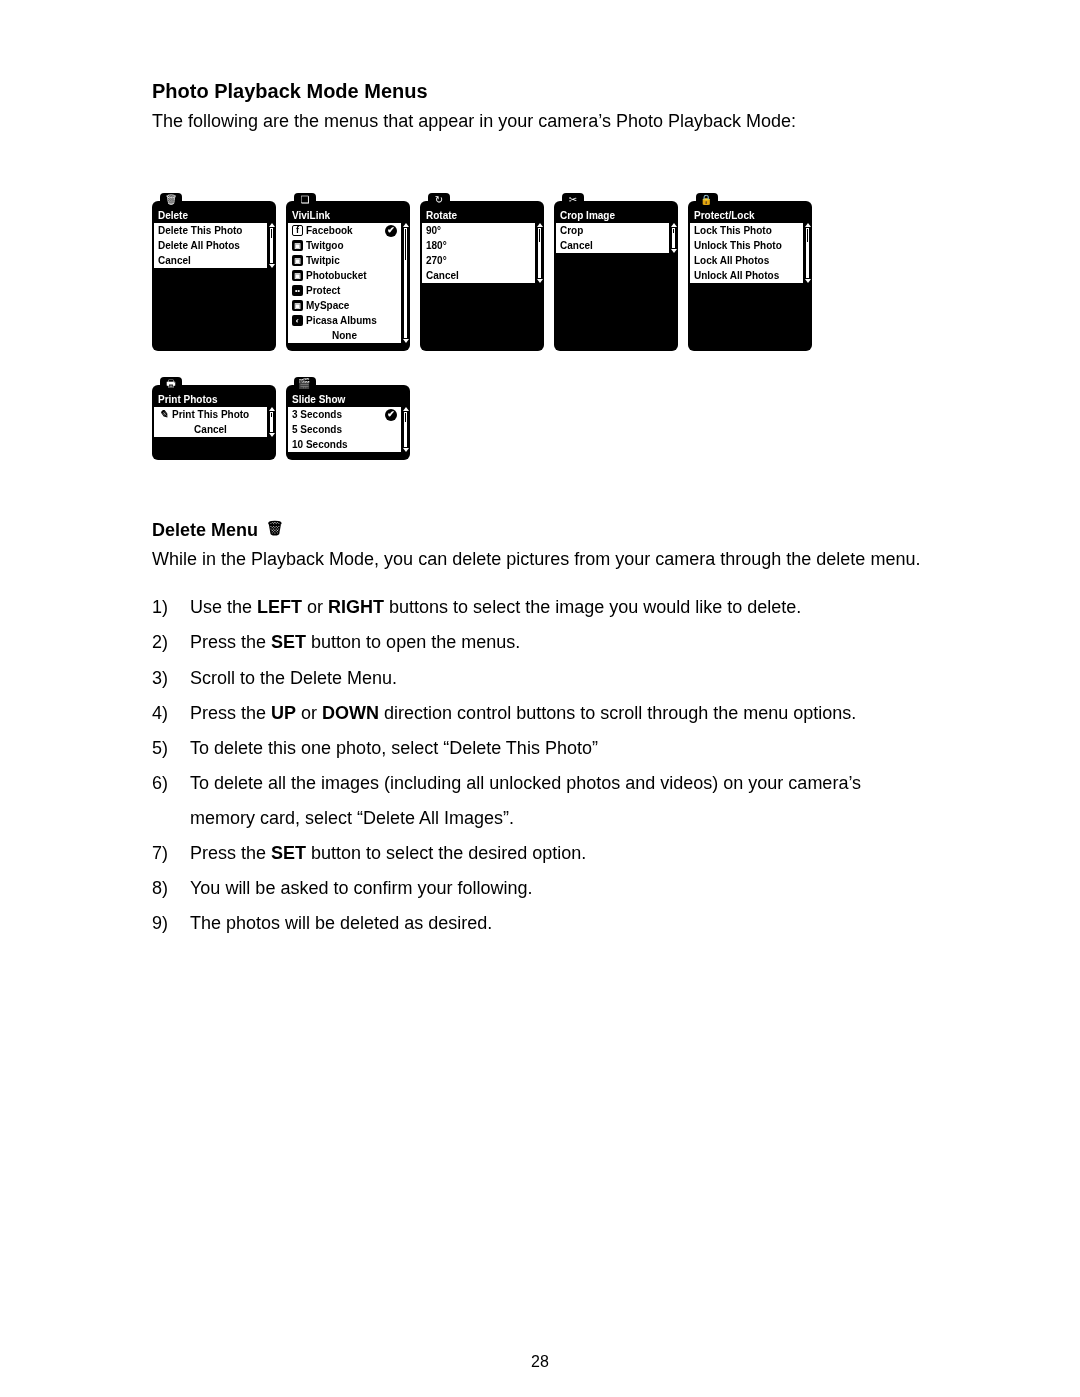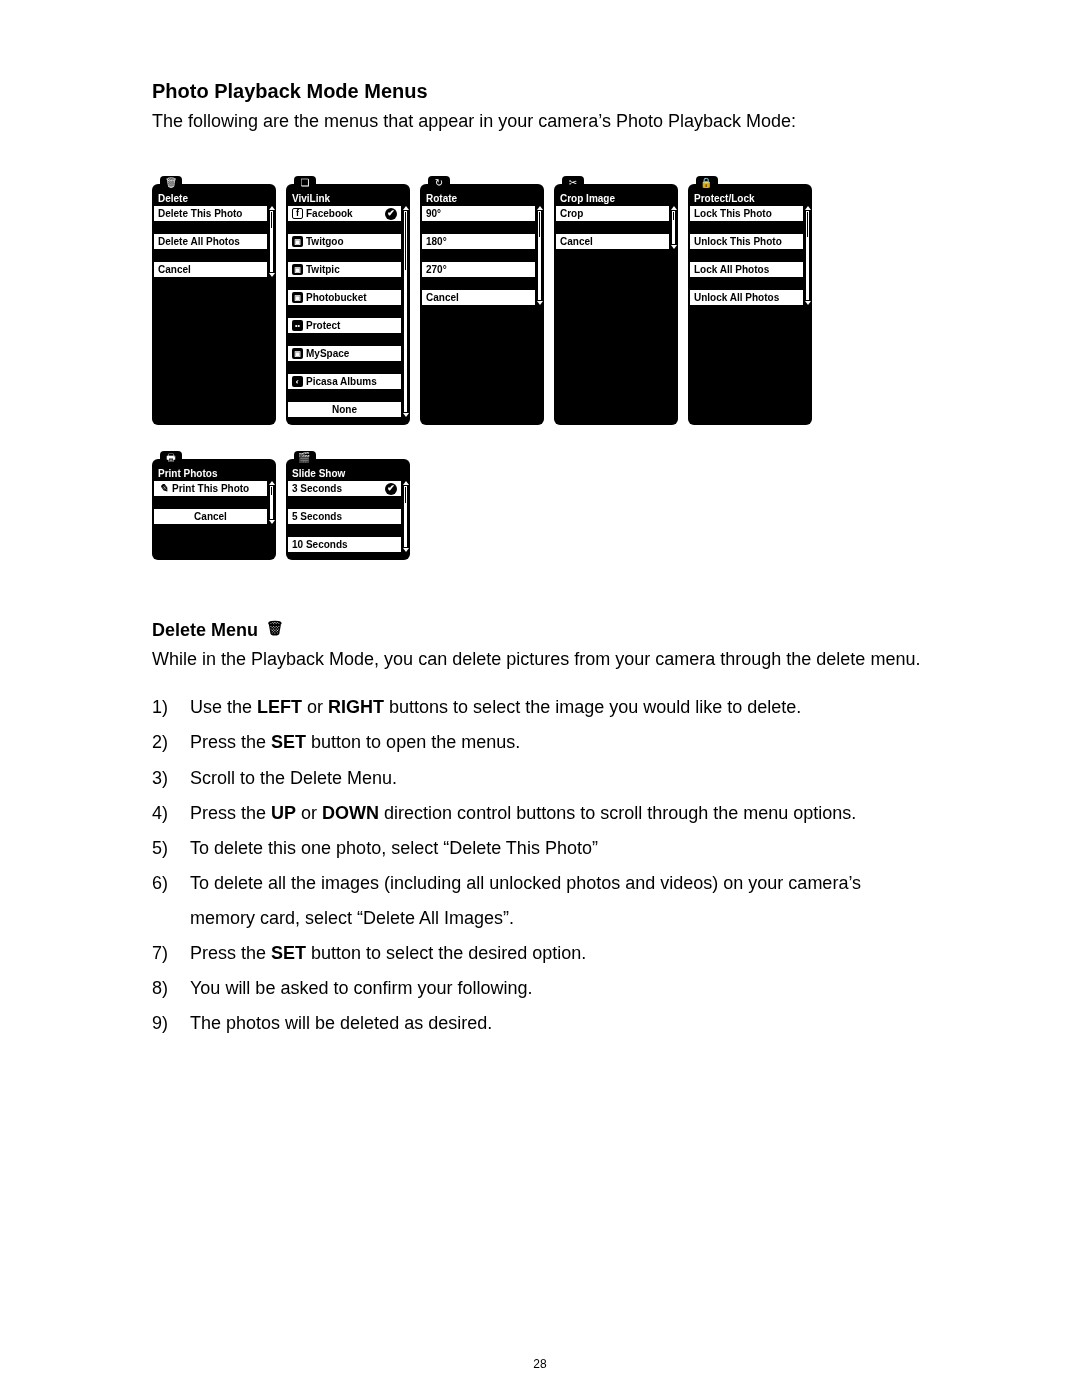--- a/index.html
+++ b/index.html
@@ -17,21 +17,21 @@
     box-sizing: border-box;
     position: relative;
   }
   h2.page-title {
     font-size: 20px;
     font-weight: bold;
     margin: 0 0 6px 0;
   }
   p.intro {
     font-size: 18px;
-    margin: 0 0 40px 0;
+    margin: 0 0 57px 0;
     line-height: 1.4;
   }
 
   
   .menu-grid {
     display: flex;
     flex-wrap: wrap;
     gap: 12px 10px;
     margin-bottom: 60px;
   }
@@ -68,21 +68,21 @@
   }
   .menu-body {
     display: flex;
     gap: 2px;
   }
   .menu-list {
     flex: 1;
     background: #000;
     display: flex;
     flex-direction: column;
-    gap: 13px;
+    gap: 0;
   }
   .menu-item {
     background: #fff;
     color: #000;
     height: 15px;
     display: flex;
     align-items: center;
     padding: 0 4px;
     gap: 3px;
     font-size: 10px;
@@ -195,21 +195,21 @@
     flex-shrink: 0;
   }
   .step-text { flex: 1; }
   .step-text .b { font-weight: bold; }
 
   .page-number {
     position: absolute;
     bottom: 26px;
     left: 0; right: 0;
     text-align: center;
-    font-size: 12px;
+    font-size: 16px;
   }
 </style>
 </head>
 <body>
 
 <div class="page">
 
   <h2 class="page-title">Photo Playback Mode Menus</h2>
   <p class="intro">The following are the menus that appear in your camera’s Photo Playback Mode:</p>
 

